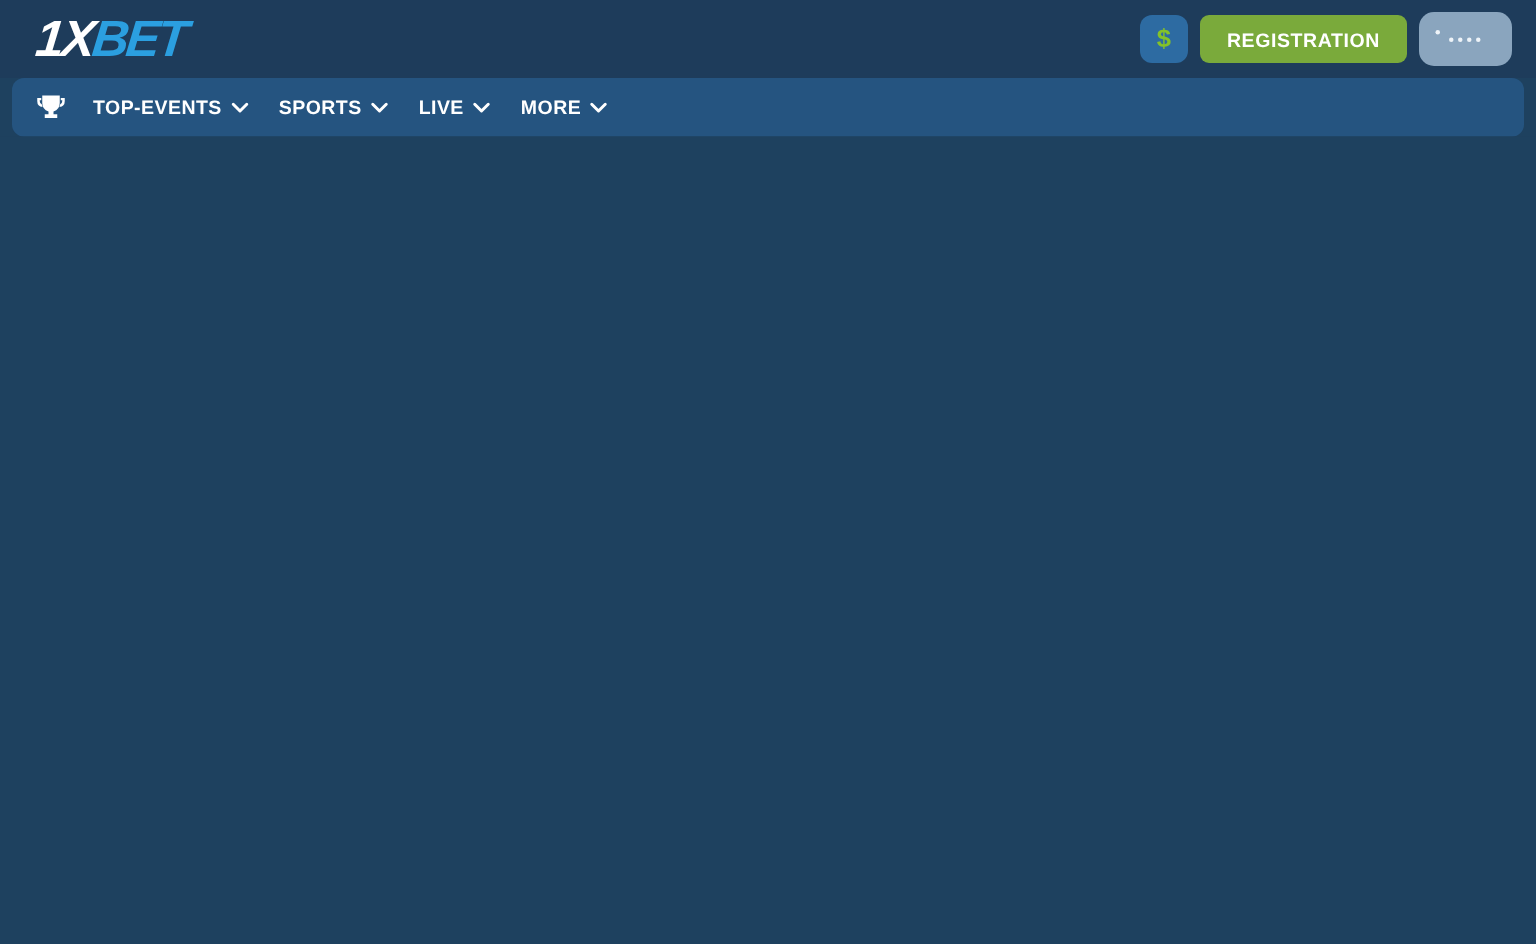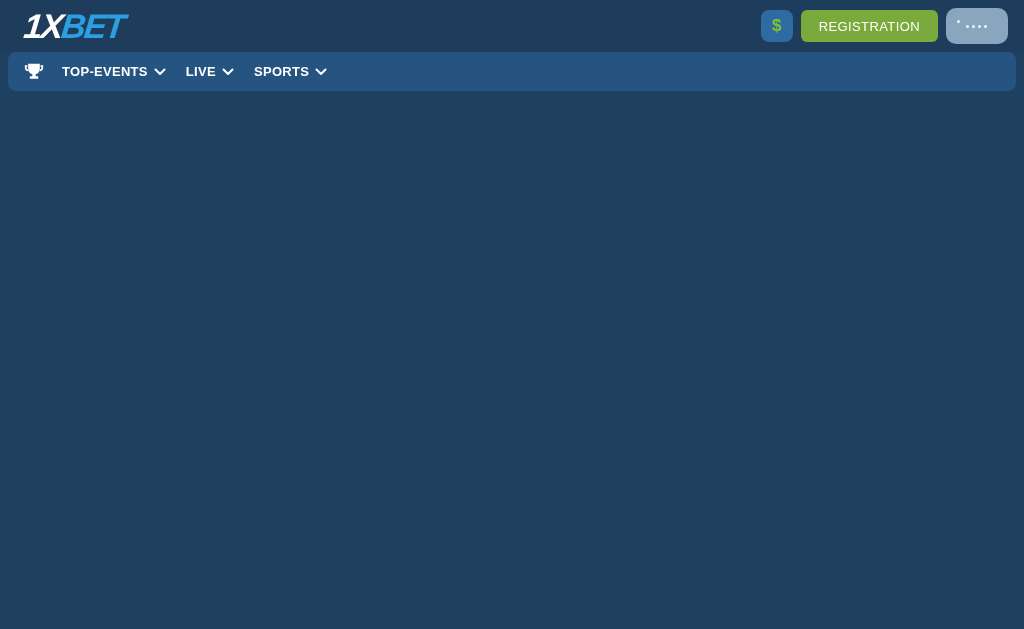--- a/index.html
+++ b/index.html
@@ -61,21 +61,21 @@
     cursor: pointer;
   }
   .registration-btn {
     height: 32px;
     border: none;
     border-radius: 6px;
     background: #7aaa3b;
     color: #ffffff;
     font-family: "Liberation Sans", sans-serif;
     font-size: 13px;
-    font-weight: normal;
+    font-weight: bold;
     letter-spacing: 0.4px;
     padding: 0 18px;
     cursor: pointer;
   }
   .menu-dots-btn {
     width: 62px;
     height: 36px;
     margin-left: 0;
     border: none;
     border-radius: 10px;
@@ -184,35 +184,43 @@
     <div class="nav-item">
       <span>TOP-EVENTS</span>
       <span class="chevron">
         <svg width="12" height="8" viewBox="0 0 12 8">
             <path d="M1.5 1.5 L6 6 L10.5 1.5" stroke="#ffffff" stroke-width="2" fill="none" stroke-linecap="round" stroke-linejoin="round"></path>
           </svg>
       </span>
     </div>
 
     <div class="nav-item">
+      <span>SPORTS</span>
+      <span class="chevron">
+        <svg width="12" height="8" viewBox="0 0 12 8">
+            <path d="M1.5 1.5 L6 6 L10.5 1.5" stroke="#ffffff" stroke-width="2" fill="none" stroke-linecap="round" stroke-linejoin="round"></path>
+          </svg>
+      </span>
+    </div>
+
+    <div class="nav-item">
       <span>LIVE</span>
       <span class="chevron">
         <svg width="12" height="8" viewBox="0 0 12 8">
             <path d="M1.5 1.5 L6 6 L10.5 1.5" stroke="#ffffff" stroke-width="2" fill="none" stroke-linecap="round" stroke-linejoin="round"></path>
           </svg>
       </span>
     </div>
 
-    <div class="nav-item">
-      <span>SPORTS</span>
-      <span class="chevron">
-        <svg width="12" height="8" viewBox="0 0 12 8">
-            <path d="M1.5 1.5 L6 6 L10.5 1.5" stroke="#ffffff" stroke-width="2" fill="none" stroke-linecap="round" stroke-linejoin="round"></path>
-          </svg>
-      </span>
-    </div>
-
-
+
+    <div class="nav-item">
+      <span>MORE</span>
+      <span class="chevron">
+        <svg width="12" height="8" viewBox="0 0 12 8">
+            <path d="M1.5 1.5 L6 6 L10.5 1.5" stroke="#ffffff" stroke-width="2" fill="none" stroke-linecap="round" stroke-linejoin="round"></path>
+          </svg>
+      </span>
+    </div>
   </nav>
 
   <div class="main-content"></div>
 
 </div>
 
 </body></html>

